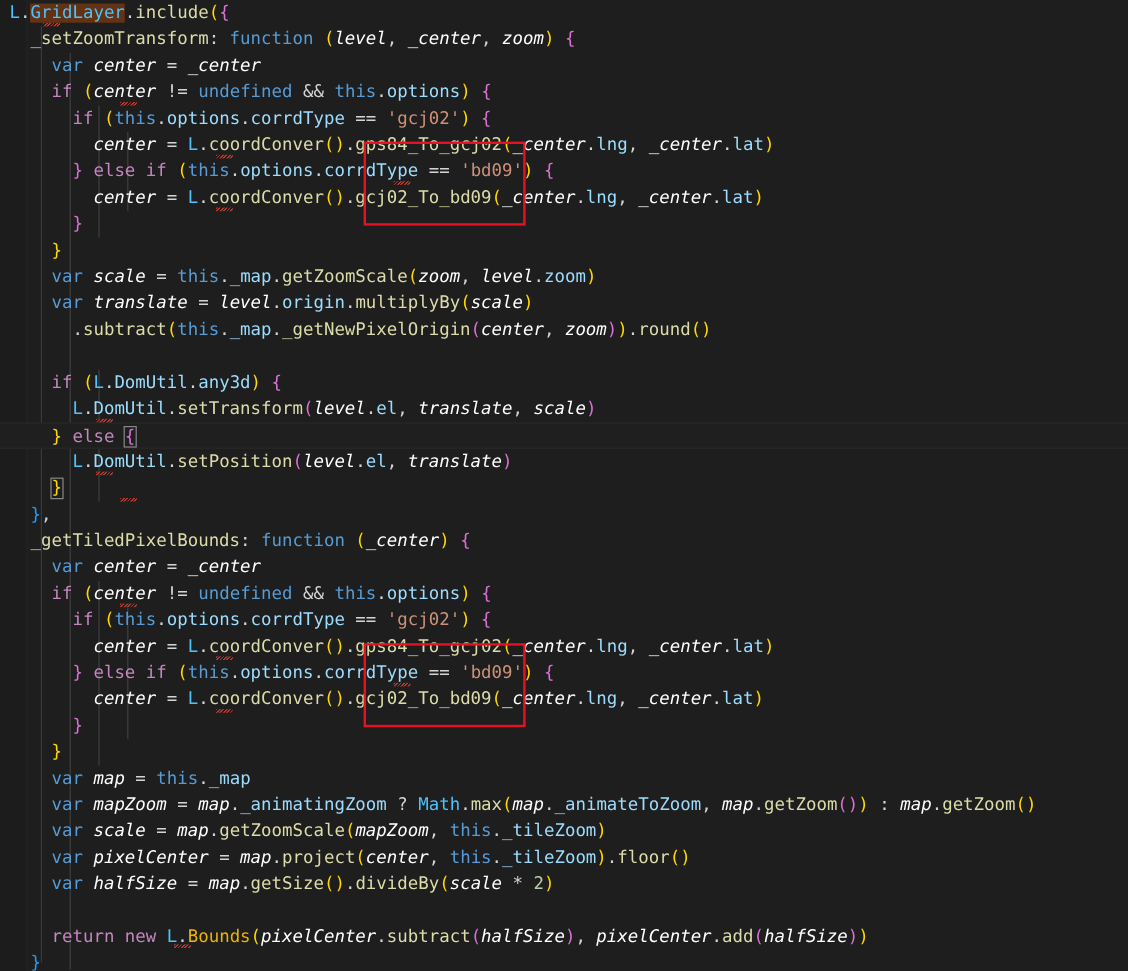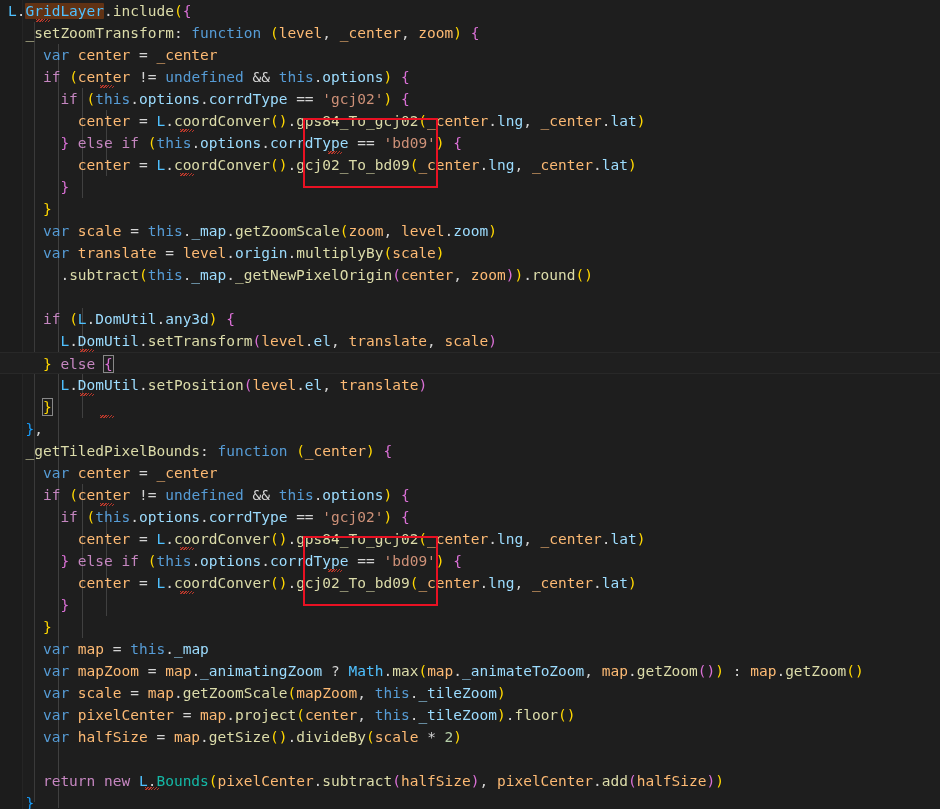--- a/index.html
+++ b/index.html
@@ -24,22 +24,22 @@
   
   .line.active{background:#1f1f1f;border-top:1px solid #282828;border-bottom:1px solid #282828;height:20px;}
   
   .guides{position:absolute;left:0;top:0;width:940px;height:809px;pointer-events:none;}
   .guide{position:absolute;width:1px;background:#404040;}
   .guide.dim{background:#3a3a3a;}
   
   .kw{color:#c586c0;}            
   .kw2{color:#569cd6;}           
   .fn{color:#dcdcaa;}            
-  .var{color:#fdba74;}           
-  .cls{color:#14b8a6;}
+  .var{color:#ffffff;font-style:italic;}           
+  .cls{color:#eab308;}
   .str{color:#ce9178;}           
   .num{color:#b5cea8;}
   .op{color:#d4d4d4;}
   .p0{color:#ffd700;}            
   .p1{color:#da70d6;}            
   .p2{color:#179fff;}            
   .ty{color:#4fc1ff;}
   .prop{color:#9cdcfe;}
   
   .wordhl{background:#613214;border-radius:1px;}

